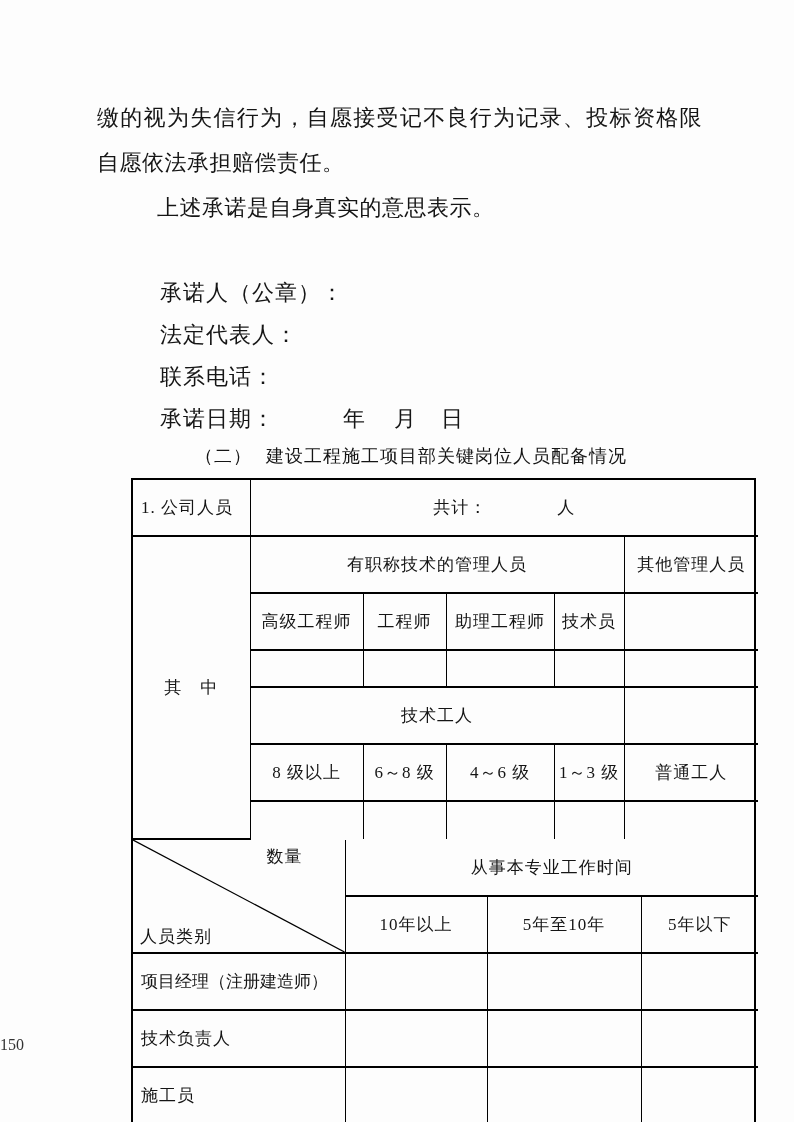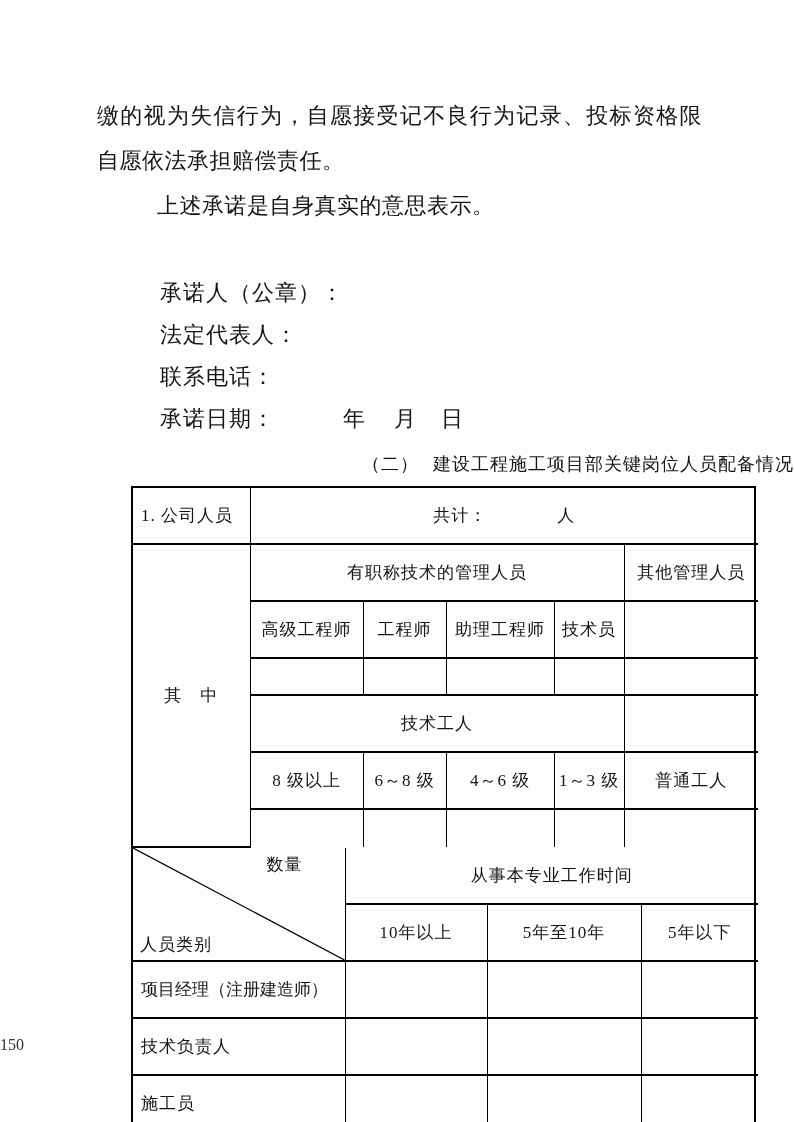--- a/index.html
+++ b/index.html
@@ -13,40 +13,39 @@
     color: #151515;
     font-family: "Liberation Serif", "DejaVu Serif", serif;
     overflow: hidden;
   }
   
   .intro {
     margin: 95px 92px 0 97px;
     font-size: 22px;
     line-height: 45px;
     letter-spacing: 0.5px;
-    font-family: Liberation Mono, monospace;
   }
   .intro .line { white-space: nowrap; }
   .intro .fill { text-align: justify; text-align-last: justify; }
   .intro .statement { text-indent: 60px; }
   
   .sign-block {
     margin: 42px 0 0 160px;
     font-size: 22px;
     line-height: 42px;
     letter-spacing: 1px;
   }
   .date-line .gap-l { display: inline-block; width: 68px; }
   .date-line .gap-m { display: inline-block; width: 28px; }
   .date-line .gap-s { display: inline-block; width: 24px; }
   
   .heading {
-    margin-top: 12px;
+    margin-top: 4px;
     padding-left: 28px;
-    text-align: right;
+    text-align: center;
     font-size: 18px;
     line-height: 24px;
     letter-spacing: 1px;
   }
   .heading .num { margin-right: 14px; }
   
   .doc-table {
     margin: 10px 0 0 131px;
     width: 625px;
     border: 2px solid #000;

